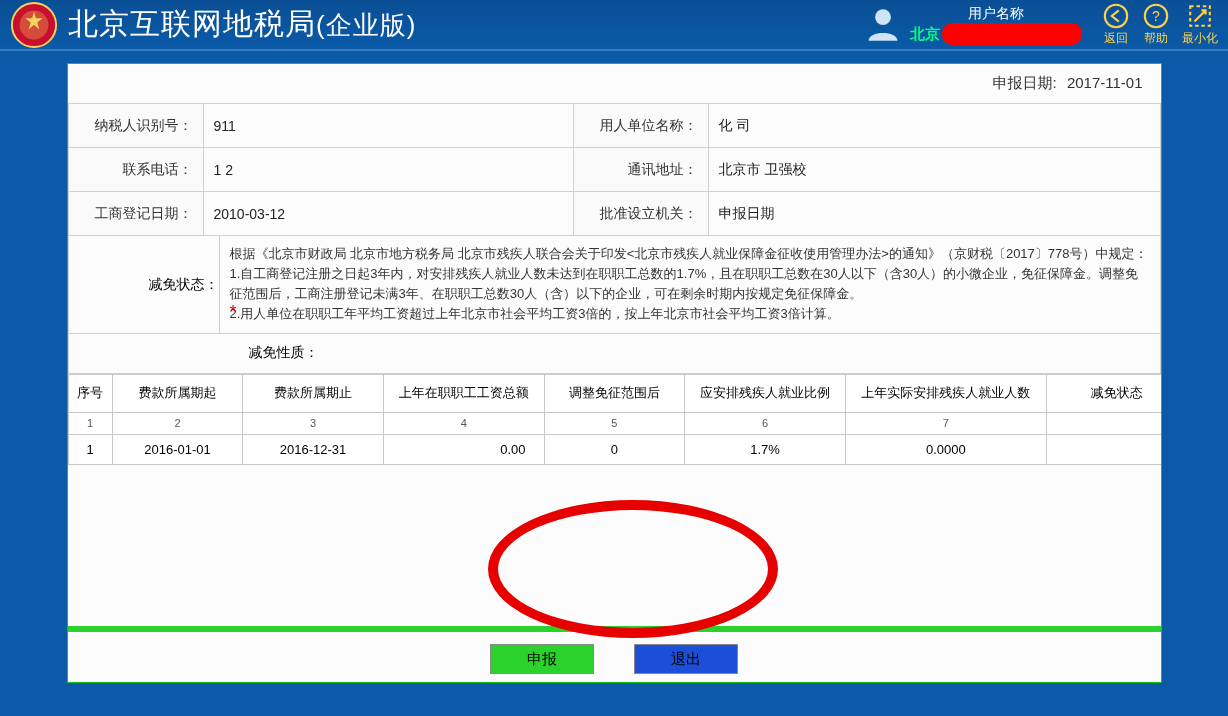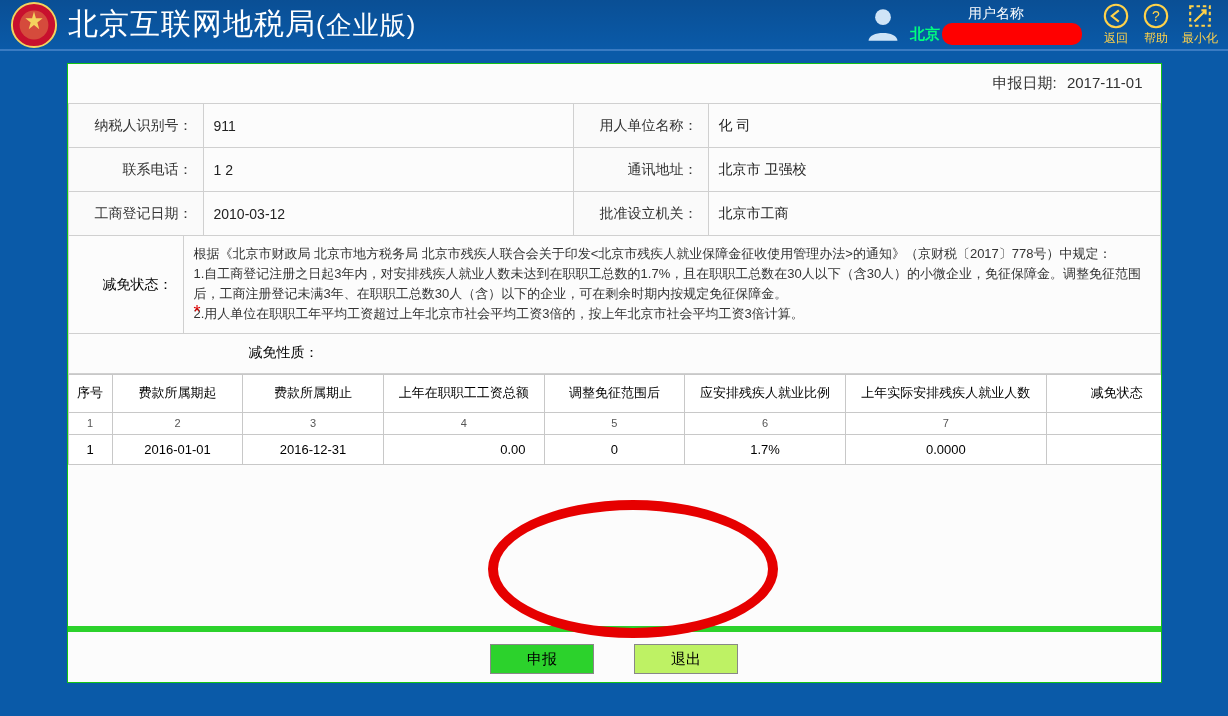--- a/index.html
+++ b/index.html
@@ -87,21 +87,21 @@
   }
   table.info td.lbl {
     width:135px;
     text-align:right;
     color:#333;
     background:#fafafa;
   }
   table.info td.val { color:#222; }
   
   .exempt-row { display:flex; border:1px solid #d0d0d0; border-top:none;}
-  .exempt-lbl { width:115px; text-align:right; padding:40px 10px 0 0; border-right:1px solid #d0d0d0; font-size:14px;}
+  .exempt-lbl { width:151px; text-align:right; padding:40px 0 0 0; border-right:1px solid #d0d0d0; font-size:14px;}
   .exempt-body { flex:1; padding:8px 10px; font-size:13px; color:#333; line-height:1.55; position:relative;}
   .star { color:#d00; font-size:18px; position:absolute; bottom:6px; left:10px;}
   
   .nature-row { display:flex; border:1px solid #d0d0d0; border-top:none; height:40px; align-items:center;}
   .nature-lbl { width:260px; text-align:right; padding-right:10px; font-size:14px;}
   
   .grid-wrap { overflow-x:hidden; }
   table.grid {
     border-collapse:collapse;
     font-size:13px;
@@ -143,21 +143,21 @@
     gap:40px;
   }
   .btn {
     width:104px; height:30px;
     border:1px solid #888;
     font-size:15px;
     cursor:pointer;
     display:flex; align-items:center; justify-content:center;
   }
   .btn-submit { background:#2cd22c; color:#000; }
-  .btn-exit { background:#bef264; color:#000;text-align:right; }
+  .btn-exit { background:#1d4ed8; color:#000;text-align:right; }
 </style>
 </head>
 <body>
 
 <div class="header">
   <svg class="emblem" viewBox="0 0 100 100">
     <circle cx="50" cy="50" r="46" fill="#c8102e" stroke="#f4d35e" stroke-width="4"></circle>
     <circle cx="50" cy="50" r="30" fill="#f4d35e" opacity="0.3"></circle>
     <polygon points="50,22 54,36 68,36 57,45 61,59 50,50 39,59 43,45 32,36 46,36" fill="#f4d35e"></polygon>
   </svg>
@@ -220,21 +220,21 @@
     <tr>
       <td class="lbl">联系电话：</td>
       <td class="val">1          2</td>
       <td class="lbl">通讯地址：</td>
       <td class="val">北京市          卫强校</td>
     </tr>
     <tr>
       <td class="lbl">工商登记日期：</td>
       <td class="val">2010-03-12</td>
       <td class="lbl">批准设立机关：</td>
-      <td class="val">北京市工商</td>
+      <td class="val">申报日期</td>
     </tr>
   </tbody>
     </table>
 
   <div class="exempt-row">
     <div class="exempt-lbl">减免状态：</div>
     <div class="exempt-body">
       <span style="white-space:pre-line;">根据《北京市财政局 北京市地方税务局 北京市残疾人联合会关于印发&lt;北京市残疾人就业保障金征收使用管理办法&gt;的通知》（京财税〔2017〕778号）中规定：
 1.自工商登记注册之日起3年内，对安排残疾人就业人数未达到在职职工总数的1.7%，且在职职工总数在30人以下（含30人）的小微企业，免征保障金。调整免征范围后，工商注册登记未满3年、在职职工总数30人（含）以下的企业，可在剩余时期内按规定免征保障金。
 2.用人单位在职职工年平均工资超过上年北京市社会平均工资3倍的，按上年北京市社会平均工资3倍计算。</span>

